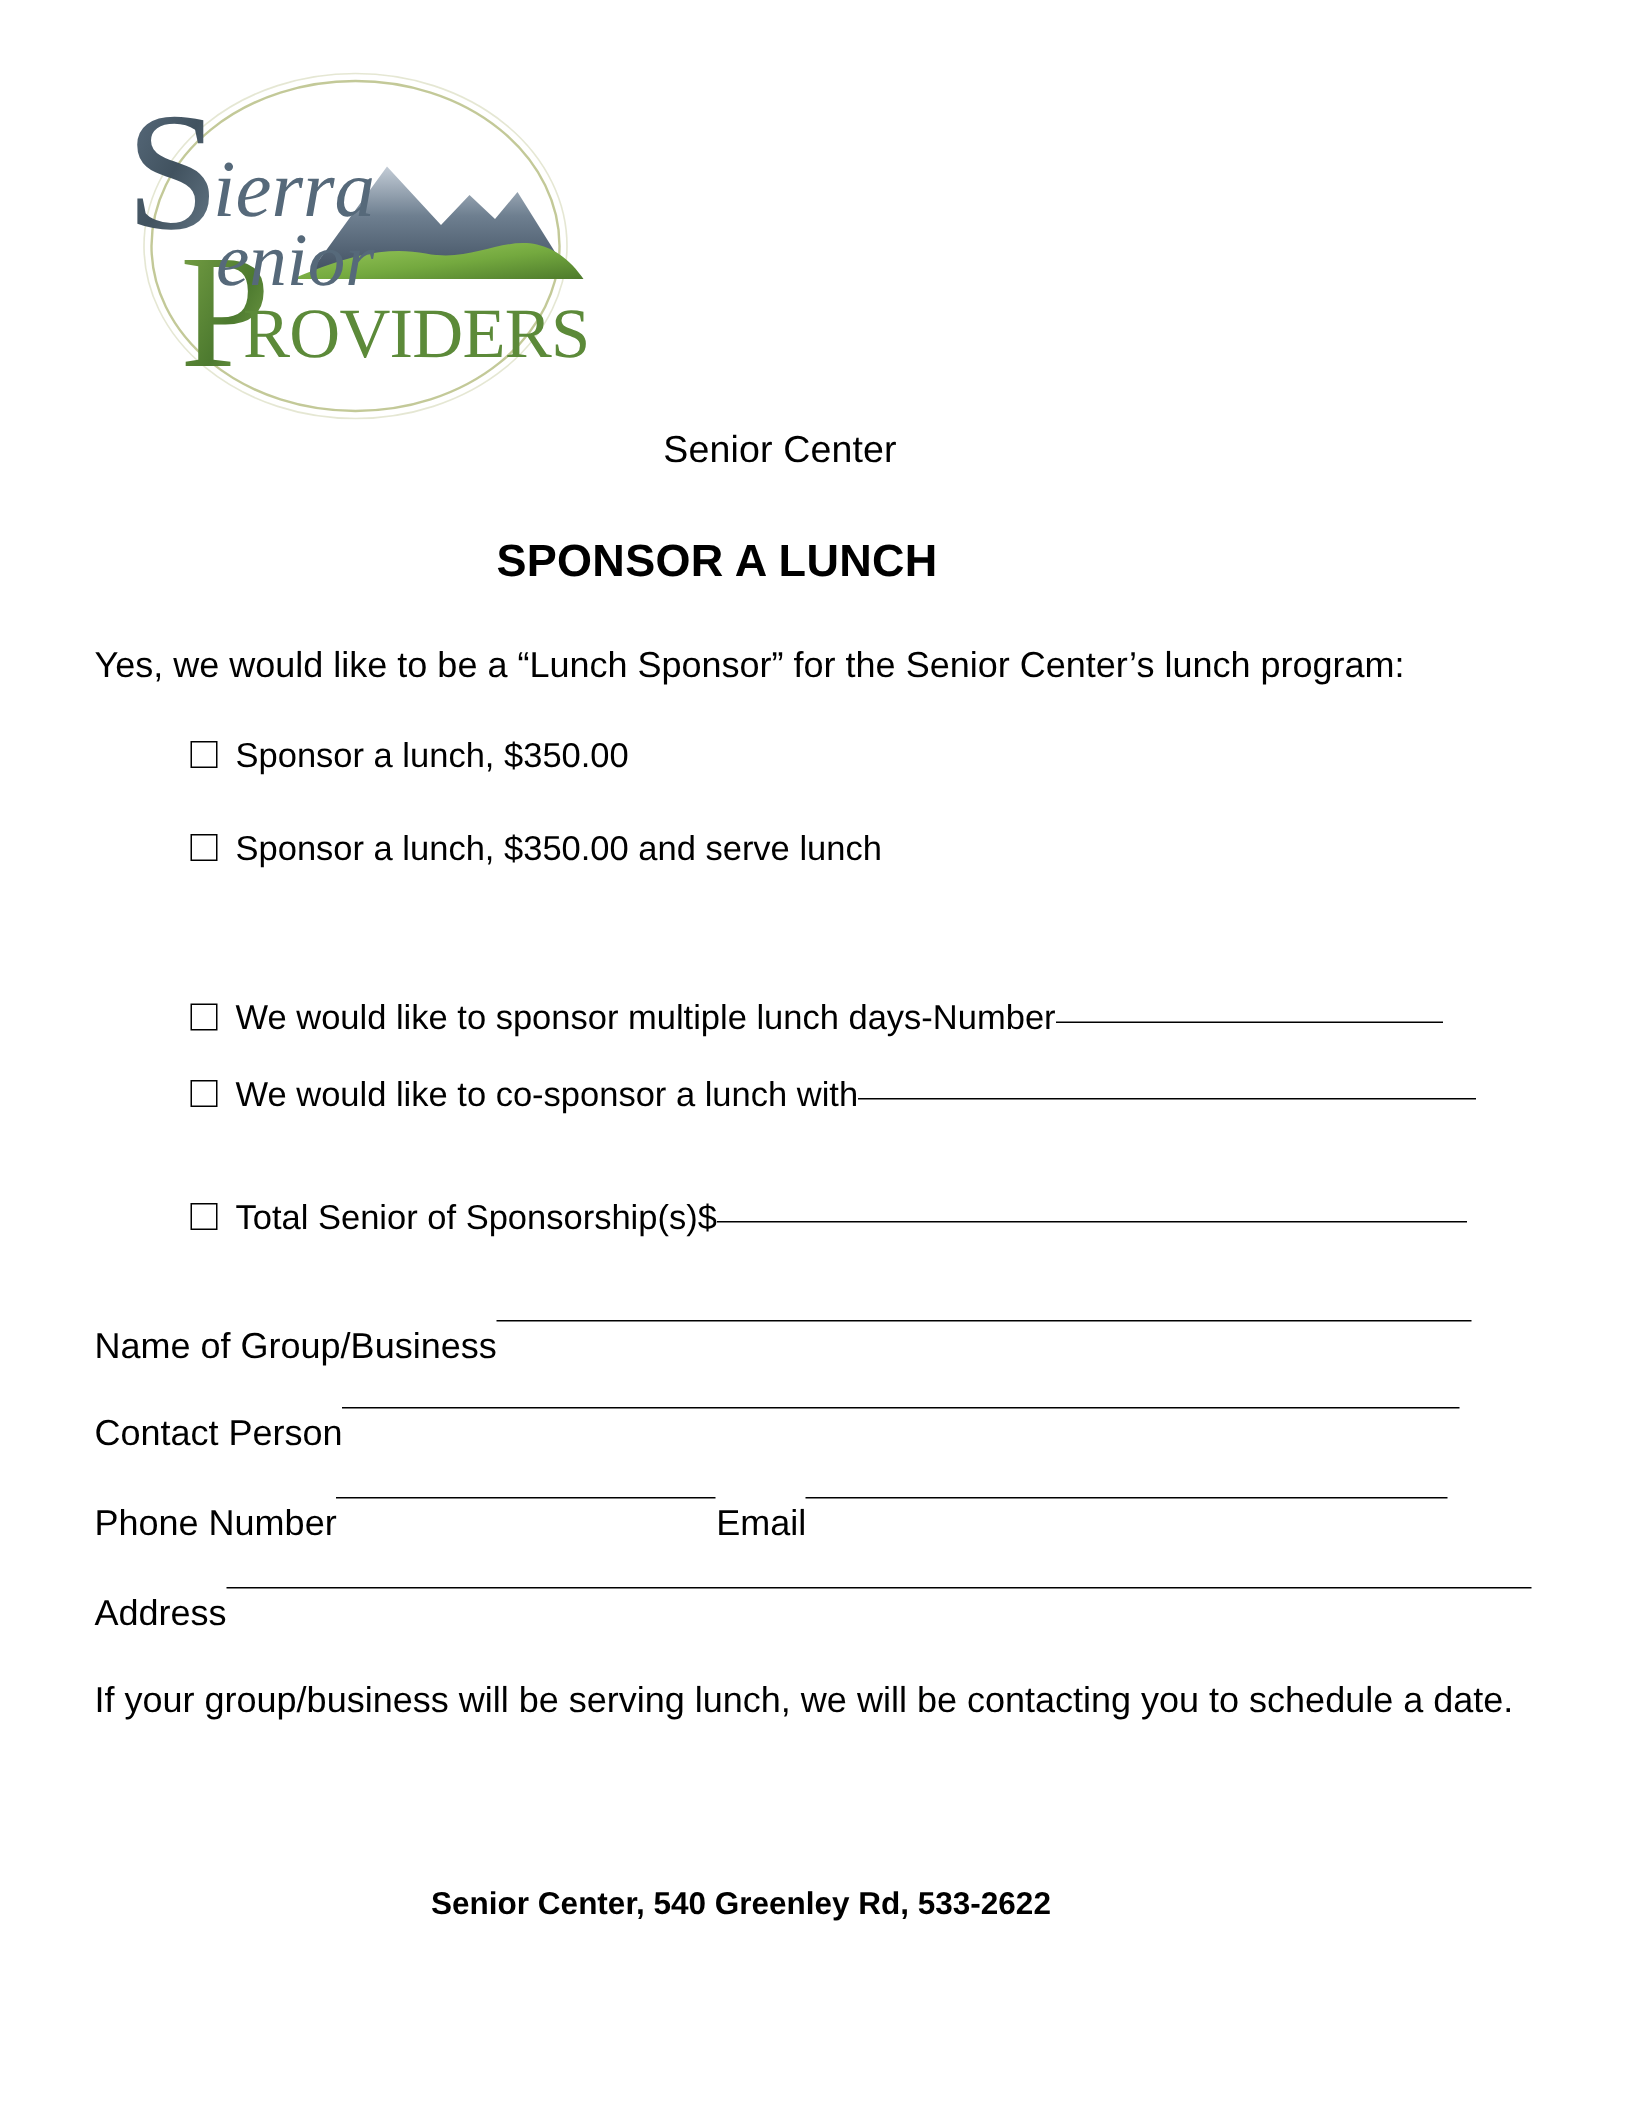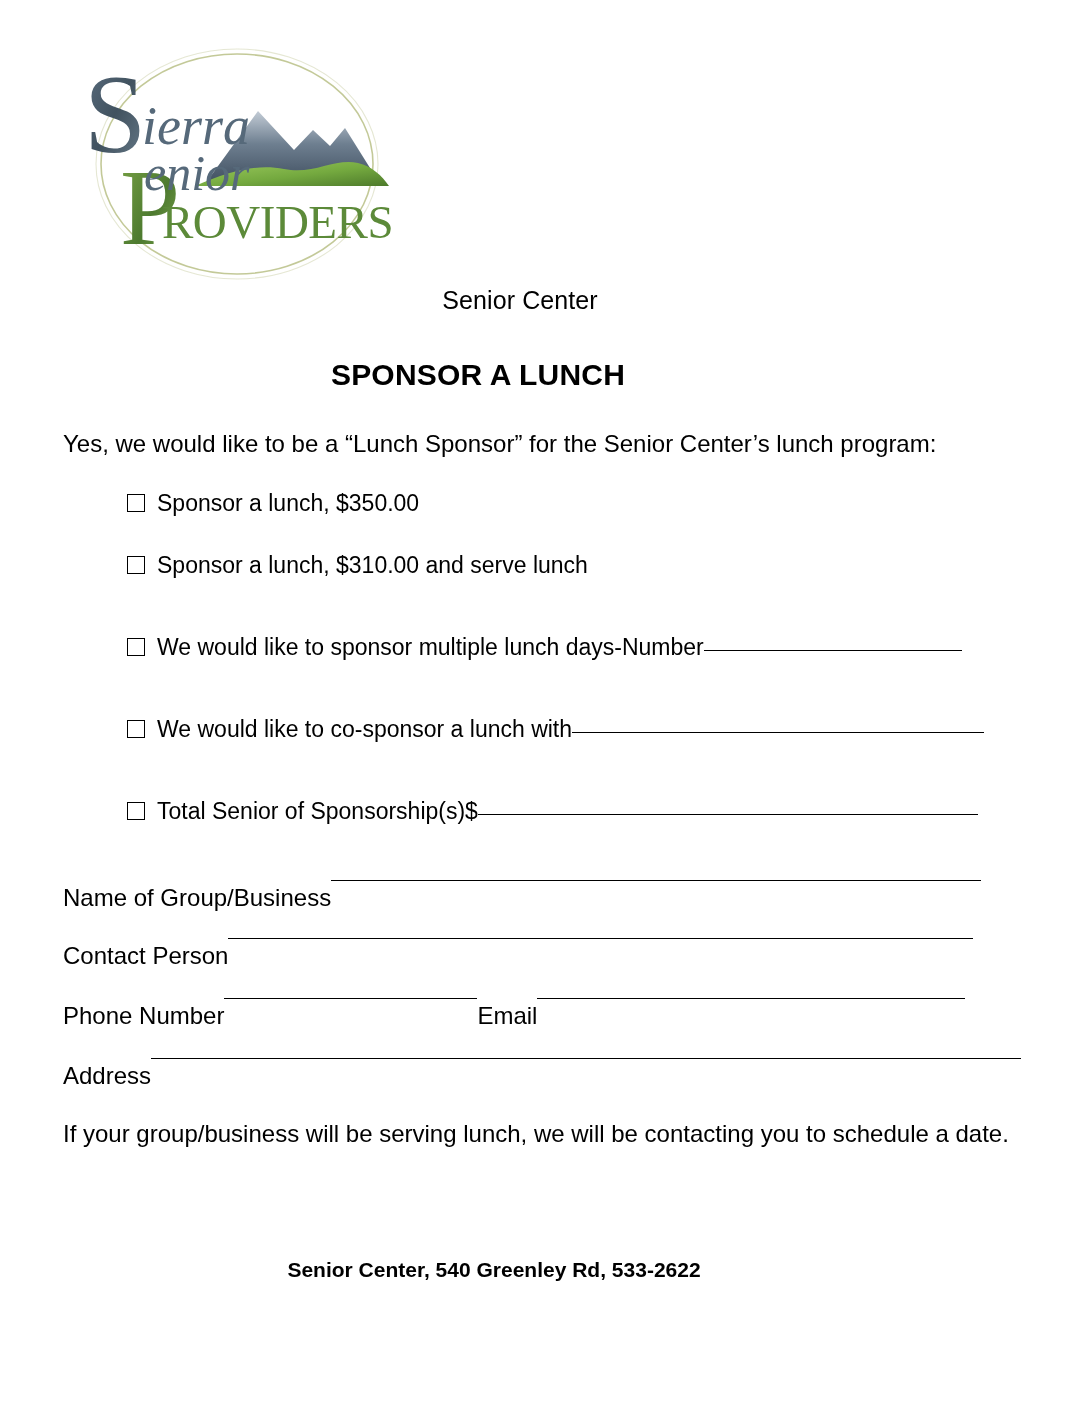--- a/index.html
+++ b/index.html
@@ -186,24 +186,24 @@
 
   <div class="intro">Yes, we would like to be a “Lunch Sponsor” for the Senior Center’s lunch program:</div>
 
   <div class="check-row" style="top:490px">
     <span class="cbox"></span>
     <span class="check-label">Sponsor a lunch, $350.00</span>
   </div>
 
   <div class="check-row" style="top:552px">
     <span class="cbox"></span>
-    <span class="check-label">Sponsor a lunch, $310.00 and serve lunch</span>
-  </div>
-
-  <div class="check-row" style="top:634px">
+    <span class="check-label">Sponsor a lunch, $350.00 and serve lunch</span>
+  </div>
+
+  <div class="check-row" style="top:665px">
     <span class="cbox"></span>
     <span class="check-label">We would like to sponsor multiple lunch days-Number</span>
     <span class="rule" style="width:258px"></span>
   </div>
 
   <div class="check-row" style="top:716px">
     <span class="cbox"></span>
     <span class="check-label">We would like to co-sponsor a lunch with</span>
     <span class="rule" style="width:412px"></span>
   </div>

